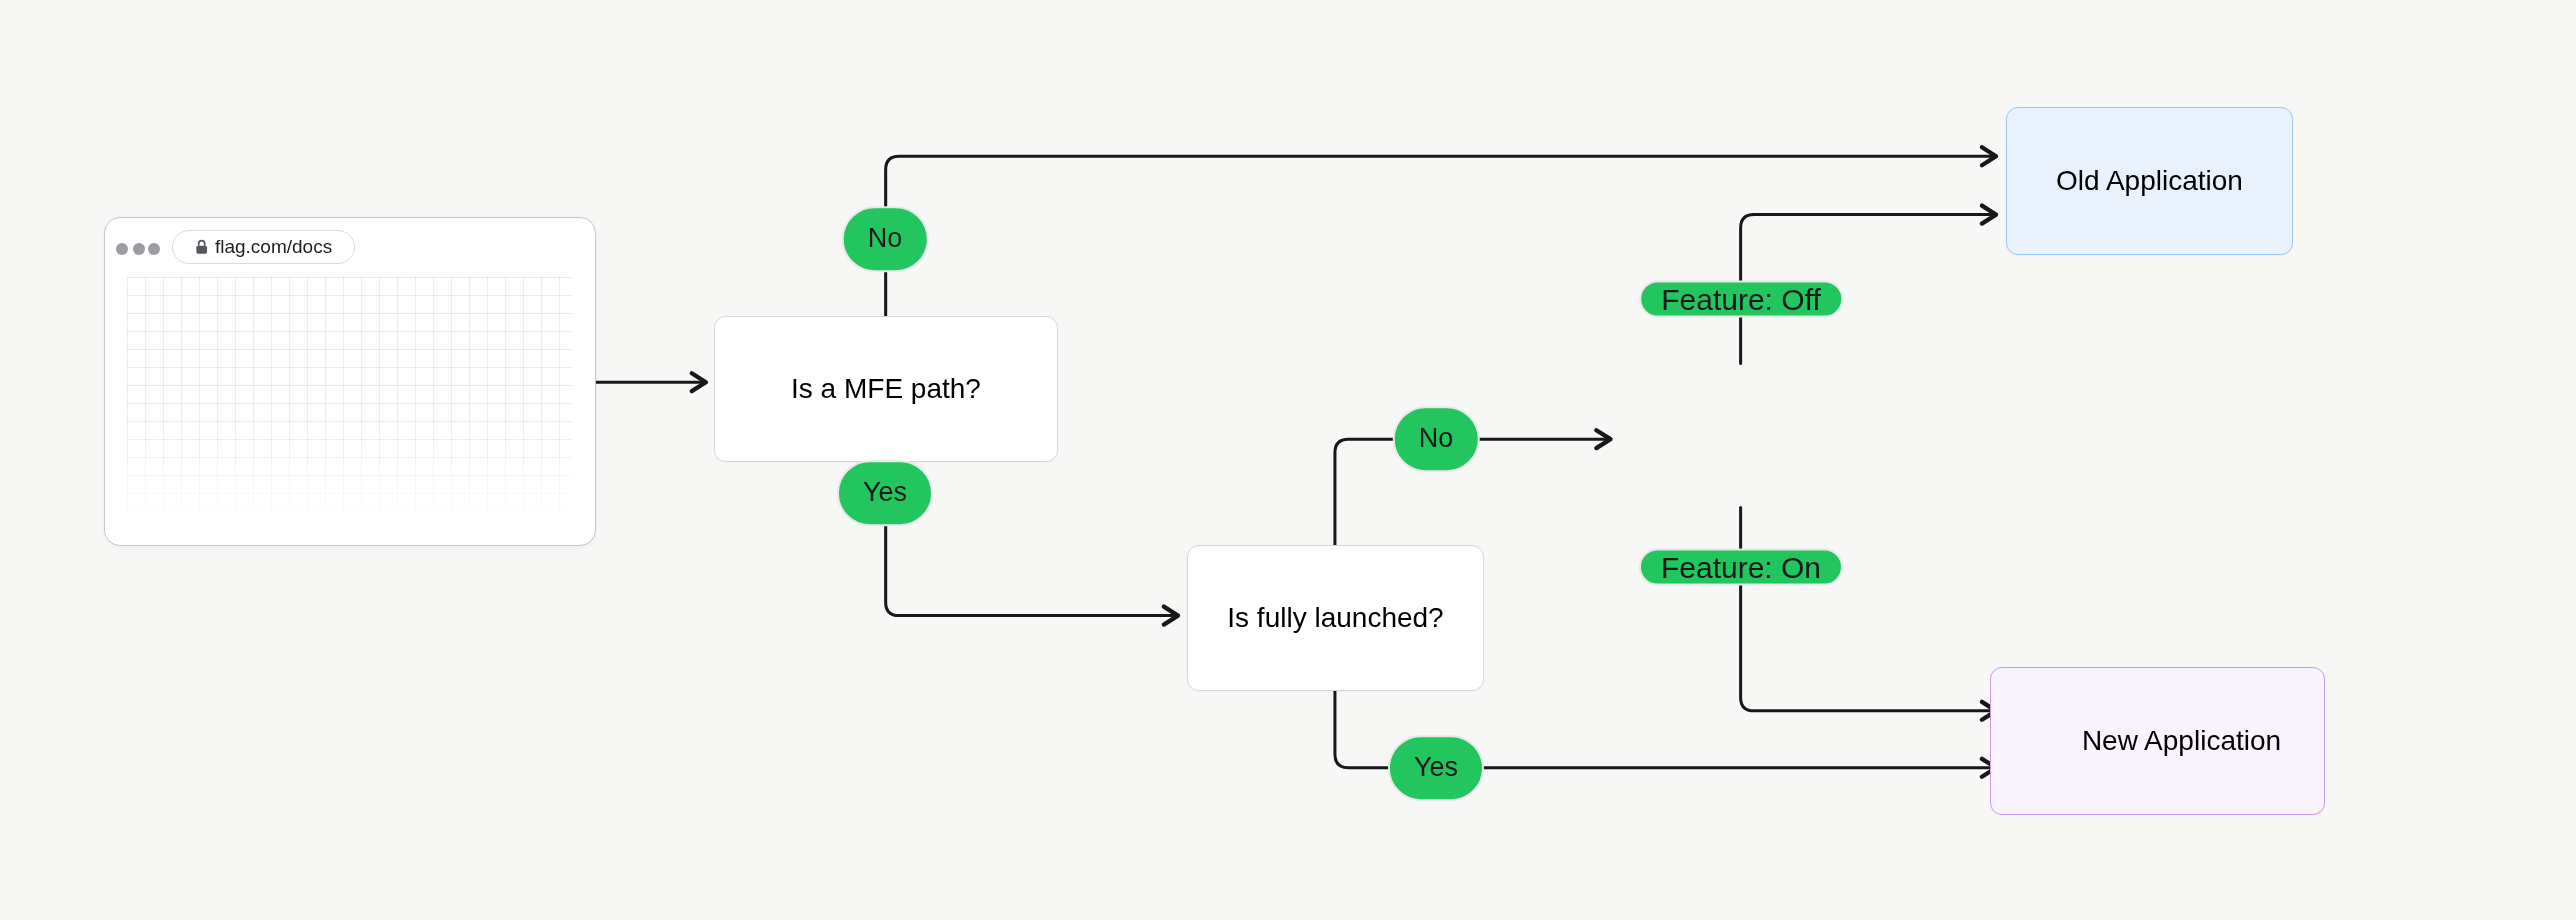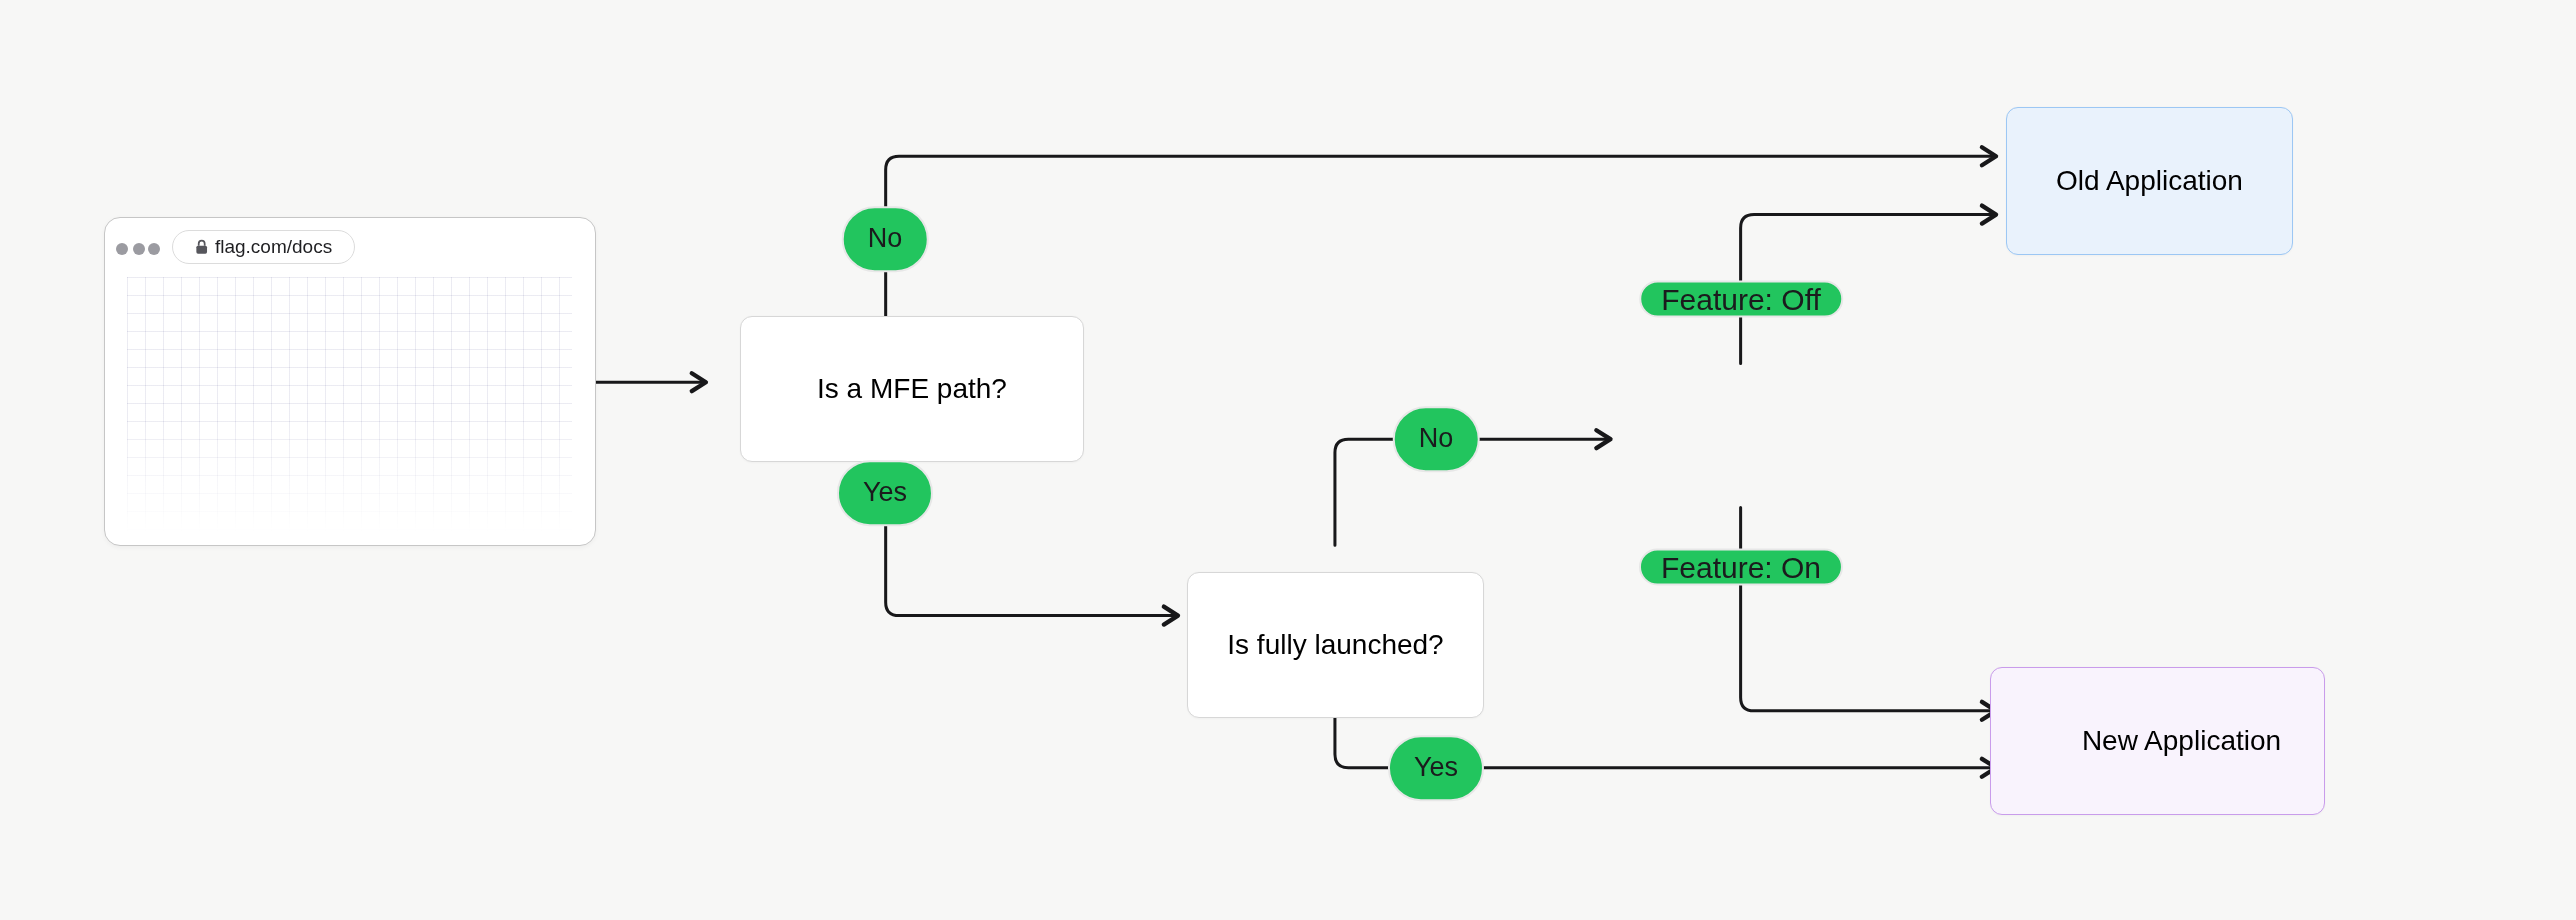--- a/index.html
+++ b/index.html
@@ -35,22 +35,22 @@
     text-align:center;
     background:#ffffff;
     border:1.7px solid #d7d7d7;
     border-radius:12px;
     font-size:28px;
     color:#000000;
     line-height:1.6;
     box-shadow:0 0.7px 2px rgba(0,0,0,0.03);
   }
   .node.single{white-space:nowrap;}
-  .node-mfe     {left:714px; top:316px;  width:342px; height:144px;margin-left:26px;}
-  .node-launched{left:1187px; top:572px;  width:295px; height:144px;}
+  .node-mfe     {left:714px; top:316px;  width:342px; height:144px;}
+  .node-launched{left:1187px; top:545px;  width:295px; height:144px;}
   .node-flag    {left:1620px; top:364px;  width:241px; height:144px; padding:0 9.4px;}
   .node-old     {left:2006px; top:107px;  width:285px; height:146px;}
   .node-new     {left:1990px; top:667px;  width:285px; height:146px;padding-left:48px;}
 
   
   .pill{
     position:absolute;
     transform:translate(-50%,-50%);
     background:#22c55e;
     border:2px solid #e7e7e7;

